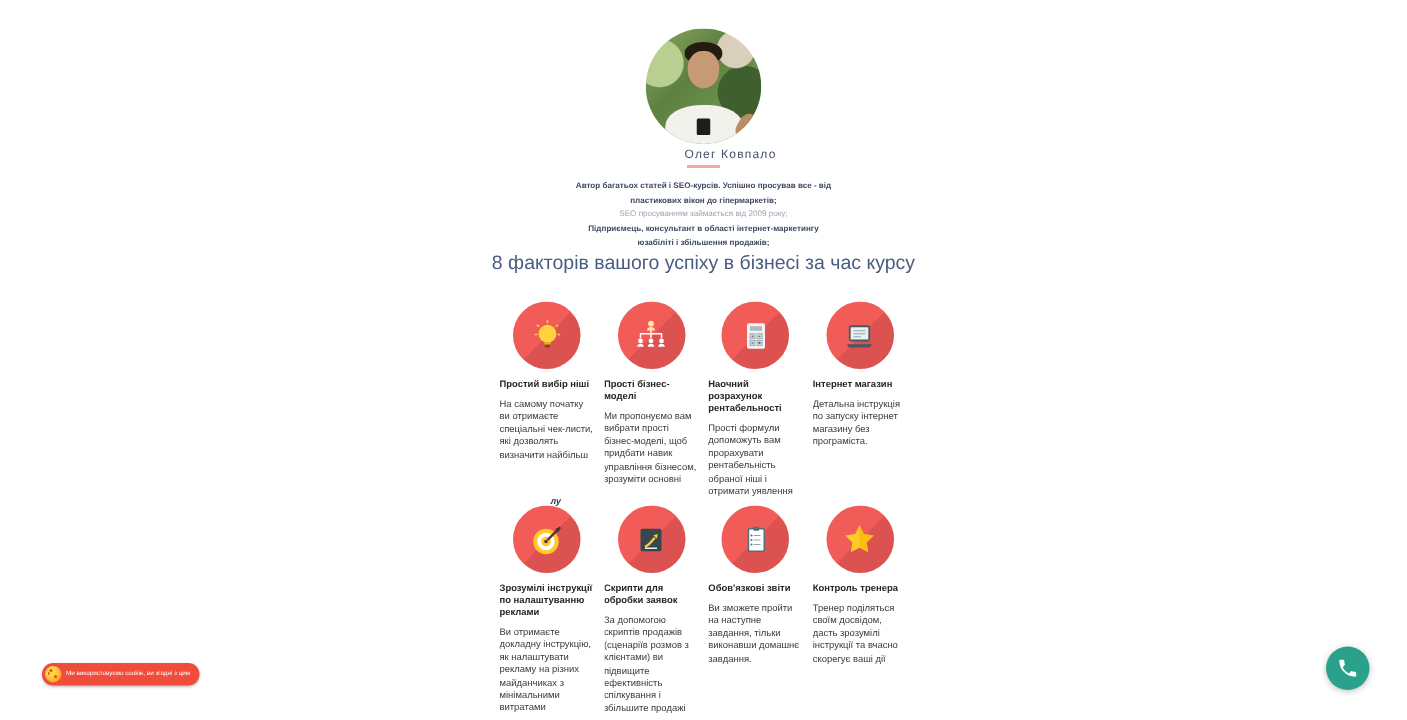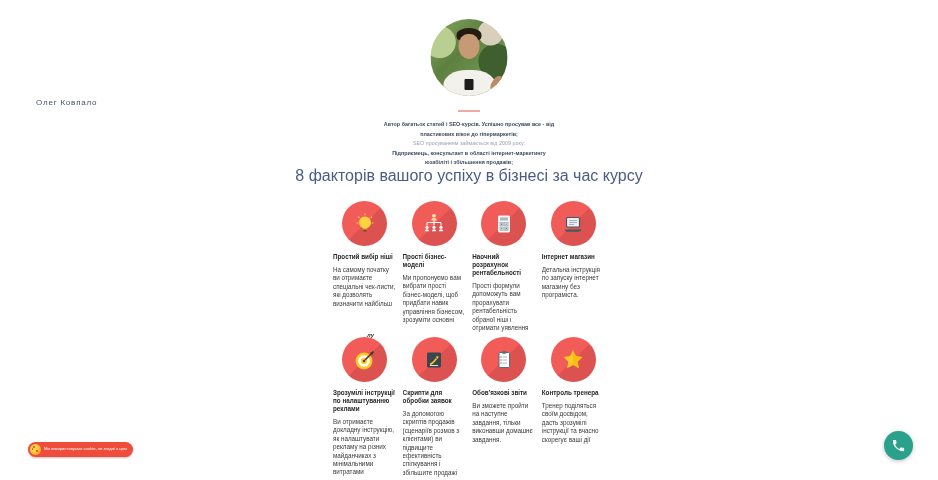--- a/index.html
+++ b/index.html
@@ -20,32 +20,32 @@
   .avatar .face { position:absolute; top:15px; left:28px; width:21px; height:25px;
                   background:#c69a74; border-radius:46% 46% 50% 50%; }
   .avatar .shirt { position:absolute; bottom:-6px; left:13px; width:52px; height:32px;
                    background:#f2f1ec; border-radius:45% 45% 0 0; }
   .avatar .print { position:absolute; bottom:6px; left:34px; width:9px; height:11px;
                    background:#1d1d1d; border-radius:1px; }
   .avatar .arm { position:absolute; bottom:2px; right:2px; width:14px; height:18px;
                  background:#b98c66; border-radius:40%; transform:rotate(30deg); }
 
   
-  .name { position:absolute; top:98px; left:0; width:100%; 
+  .name { position:absolute; top:98px; left:0; width:100%; text-align:center;
           font-size:8px; letter-spacing:.8px; color:#44506a;padding-left:36px; }
   .name-divider { position:absolute; top:110px; left:50%; transform:translateX(-50%);
                   width:22px; height:2px; background:#f0aaa4; }
   .bio { position:absolute; top:120px; left:50%; transform:translateX(-50%);
          width:176px; text-align:center; font-size:5.4px; line-height:9.6px;
          font-weight:bold; color:#3c4a60; }
   .bio .muted { font-weight:normal; color:#9aa3b2; }
 
   
   .heading { position:absolute; top:167px; left:0; width:100%; text-align:center;
-             font-size:16px; font-weight:400; color:#4a5c82; }
+             font-size:13px; font-weight:400; color:#4a5c82; }
 
   
   .grid { position:absolute; top:201px; left:50%; transform:translateX(-50%);
           width:272px; display:grid; grid-template-columns:repeat(4,63px);
           grid-template-rows:132px auto; column-gap:6.6px; row-gap:4px; }
   .cell { overflow:hidden; }
   .icon-circle { width:45px; height:45px; border-radius:50%; background:#f15b58;
                  margin:0 auto 7px auto; position:relative; overflow:hidden;
                  display:flex; align-items:center; justify-content:center; }
   .icon-circle::after { content:""; position:absolute; left:8px; top:20px;

